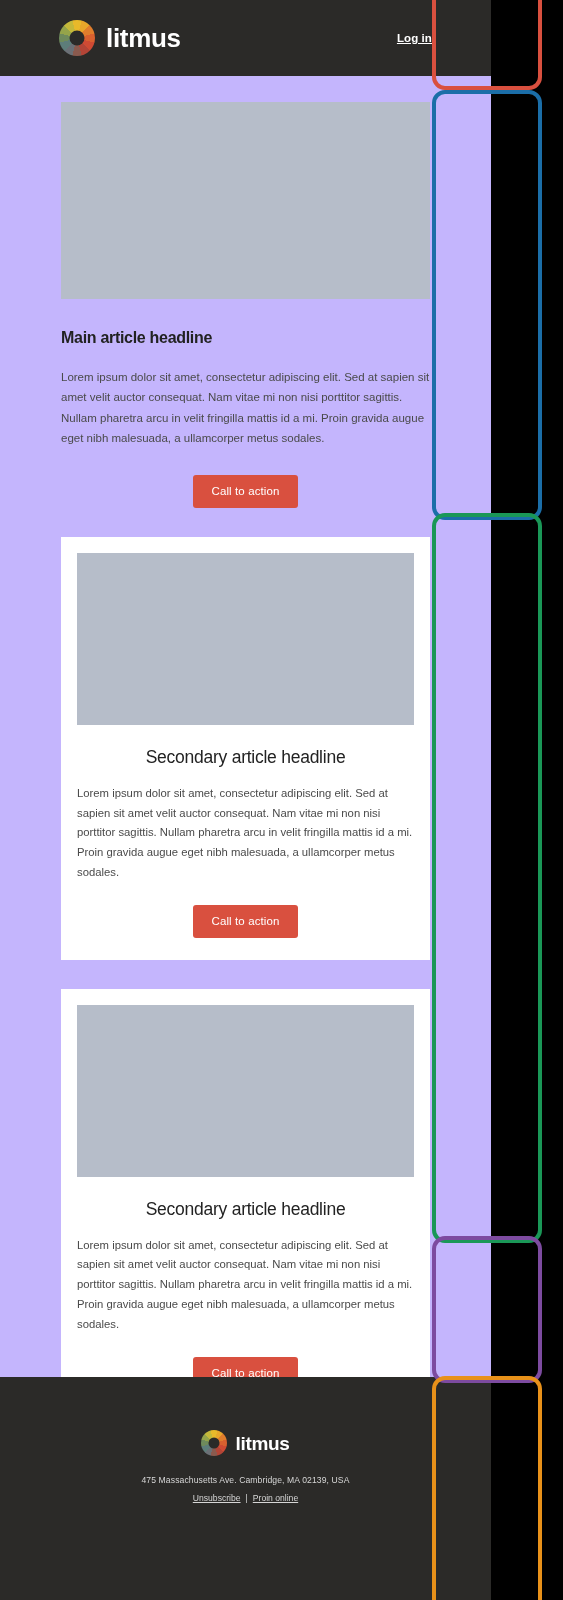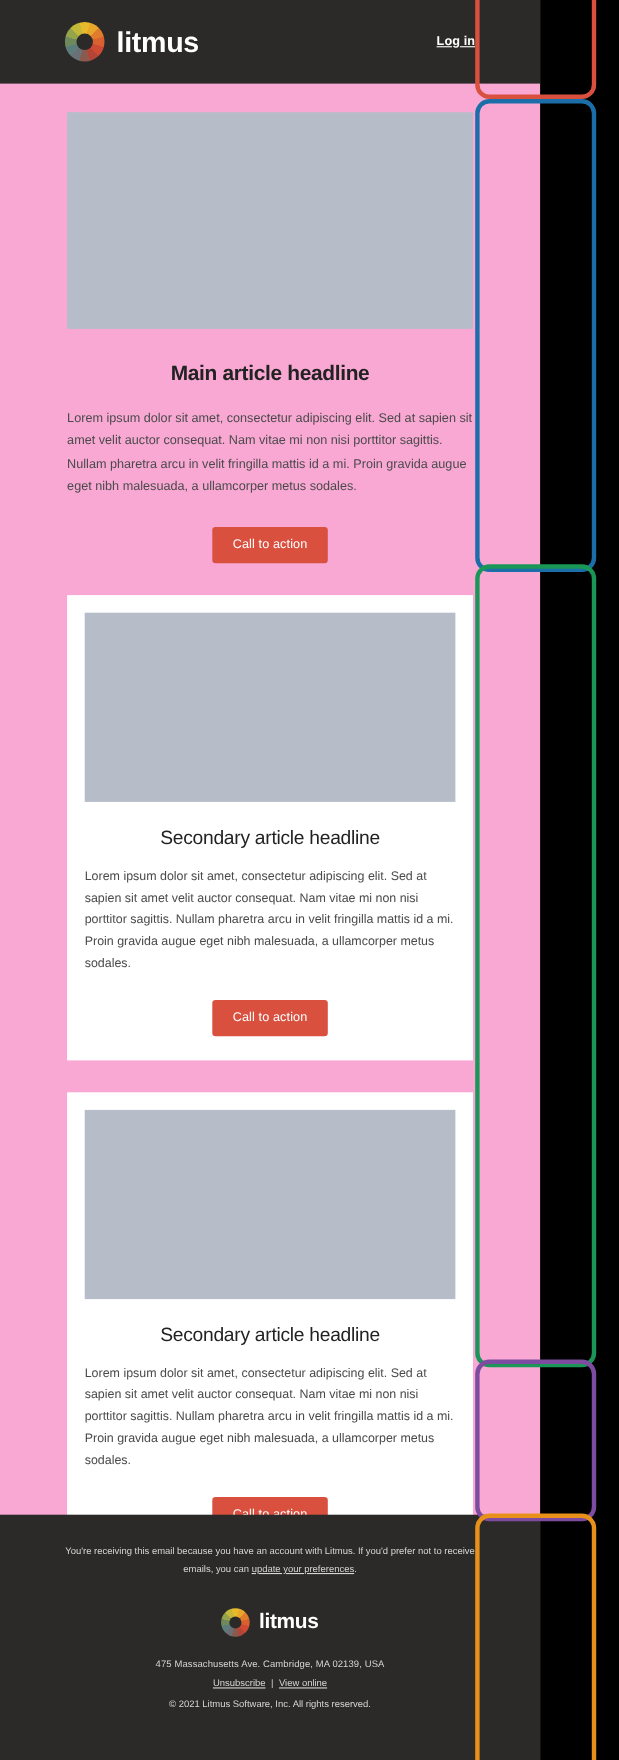--- a/index.html
+++ b/index.html
@@ -16,21 +16,21 @@
     -webkit-font-smoothing: antialiased;
   }
 
   
   #email {
     position: absolute;
     left: 0;
     top: 0;
     width: 491px;
     height: 1600px;
-    background: #f9a8d4;
+    background: #c4b5fd;
     overflow: hidden;
   }
 
   
   .header {
     height: 76px;
     background: #2b2a28;
     display: flex;
     align-items: center;
     justify-content: space-between;
@@ -85,22 +85,22 @@
   .hero {
     padding: 26px 61px 0 61px;
   }
   .img-placeholder {
     background: #b6bdc9;
     width: 100%;
   }
   .hero .img-placeholder { height: 197px; }
 
   .headline-main {
-    text-align: center;
-    font-size: 19px;
+    text-align: left;
+    font-size: 16px;
     font-weight: 700;
     color: #222222;
     letter-spacing: -0.3px;
     margin: 30px 0 0 0;
   }
   .body-main {
     font-size: 11.5px;
     line-height: 1.78;
     color: #4a4a4a;
     margin: 20px 0 0 0;
@@ -291,36 +291,34 @@
       <div class="feedback-q">How did you like this month's newsletter?</div>
       <div class="emoji-row">
         <a class="emoji" href="#">😍</a>
         <a class="emoji" href="#">😕</a>
       </div>
     </div>
 
   </div>
 
   <div class="footer">
-    <div class="footer-note"><span>You're receiving this email because you have an account with Litmus. If you'd prefer not to receive emails, you can </span><a href="#">update your preferences</a><span>.</span></div>
 
     <div class="footer-brand">
       <div class="logo-wheel ftr" id="logo-footer" style="background: conic-gradient(from -15deg, rgb(232, 185, 42) 0deg, rgb(232, 185, 42) 30deg, rgb(232, 166, 42) 30deg, rgb(232, 166, 42) 60deg, rgb(224, 125, 44) 60deg, rgb(224, 125, 44) 90deg, rgb(217, 96, 47) 90deg, rgb(217, 96, 47) 120deg, rgb(207, 74, 51) 120deg, rgb(207, 74, 51) 150deg, rgb(179, 68, 54) 150deg, rgb(179, 68, 54) 180deg, rgb(138, 90, 78) 180deg, rgb(138, 90, 78) 210deg, rgb(107, 112, 118) 210deg, rgb(107, 112, 118) 240deg, rgb(93, 125, 122) 240deg, rgb(93, 125, 122) 270deg, rgb(110, 138, 92) 270deg, rgb(110, 138, 92) 300deg, rgb(149, 164, 74) 300deg, rgb(149, 164, 74) 330deg, rgb(196, 184, 58) 330deg, rgb(196, 184, 58) 360deg);">
         <div class="hole"></div>
       </div>
       <span class="wordmark">litmus</span>
     </div>
 
     <div class="footer-address">475 Massachusetts Ave. Cambridge, MA 02139, USA</div>
 
     <div class="footer-links">
-      <a href="#">Unsubscribe</a><span class="sep">|</span><a href="#">View online</a>
-    </div>
-
-    <div class="footer-copy">© 2021 Litmus Software, Inc. All rights reserved.</div>
+      <a href="#">Unsubscribe</a><span class="sep">|</span><a href="#">Proin online</a>
+    </div>
+
   </div>
 
 </div>
 
 <div id="annotations">
     <div class="anno" style="top: -14px; height: 104px; border-color: rgb(217, 80, 63);"></div>
     <div class="anno" style="top: 90px; height: 430px; border-color: rgb(27, 110, 168);"></div>
     <div class="anno" style="top: 513px; height: 730px; border-color: rgb(26, 151, 87);"></div>
     <div class="anno" style="top: 1236px; height: 147px; border-color: rgb(125, 75, 160);"></div>
     <div class="anno" style="top: 1376px; height: 240px; border-color: rgb(232, 145, 26);"></div>

